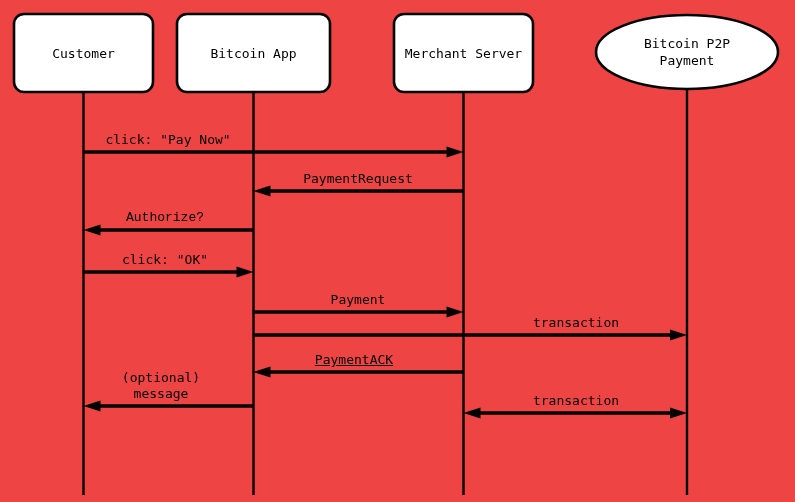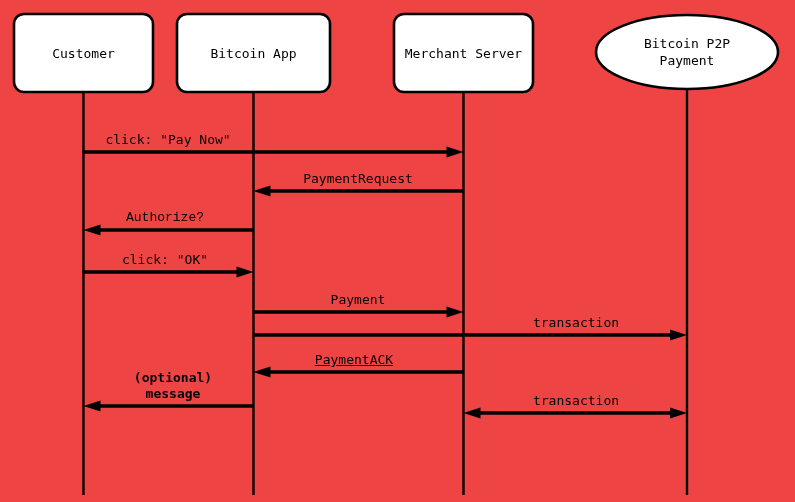--- a/index.html
+++ b/index.html
@@ -76,17 +76,17 @@
       <div class="actor-label" style="left: 463.5px; top: 53px;">Merchant Server</div>
       <div class="actor-label" style="left: 687px; top: 52px;">Bitcoin P2P
 Payment</div>
       <div class="msg-label" style="left: 168px; bottom: 354px;">click: "Pay Now"</div>
       <div class="msg-label" style="left: 358px; bottom: 315px; text-align: right;">PaymentRequest</div>
       <div class="msg-label" style="left: 165px; bottom: 276px; font-family: Liberation Mono, monospace;">Authorize?</div>
       <div class="msg-label" style="left: 165px; bottom: 234px;">click: "OK"</div>
       <div class="msg-label" style="left: 358px; bottom: 194px; margin-top: 47px;">Payment</div>
       <div class="msg-label" style="left: 576px; bottom: 171px;">transaction</div>
       <div class="msg-label" style="left: 354px; bottom: 134px; text-decoration: underline;">PaymentACK</div>
-      <div class="msg-label" style="left: 173px; bottom: 100px; font-weight: bold;">(optional)
+      <div class="msg-label" style="left: 161px; bottom: 100px;">(optional)
 message</div>
       <div class="msg-label" style="left: 576px; bottom: 93px;">transaction</div>
     </div>
 </div>
 
 </body></html>

